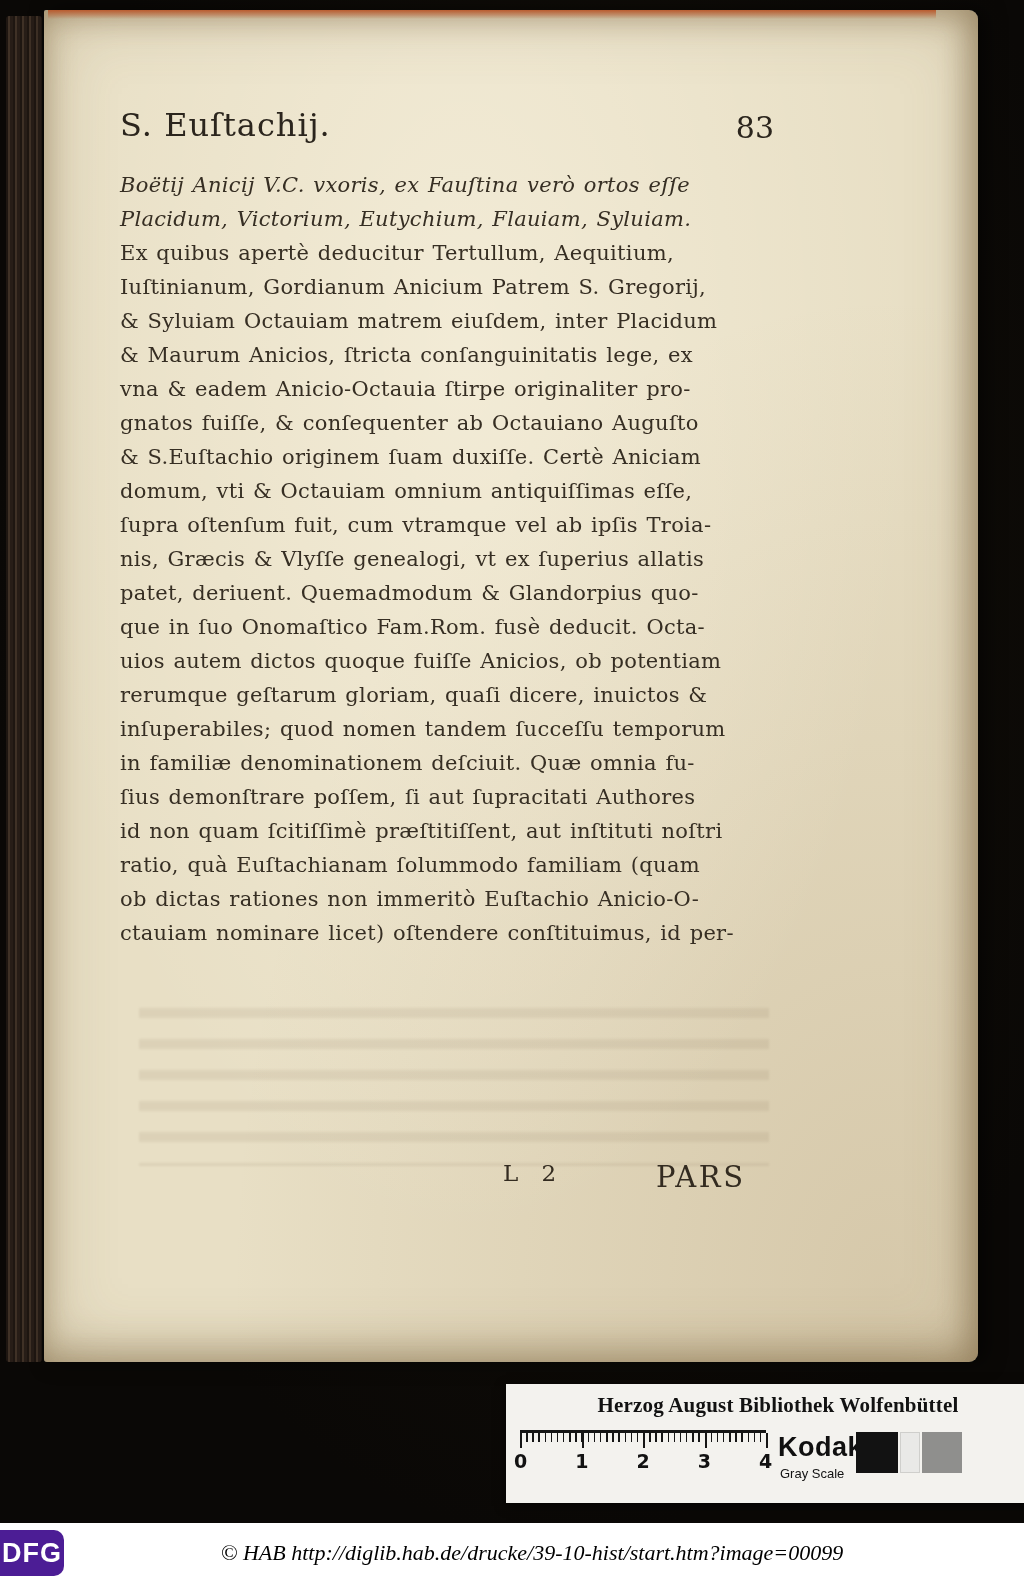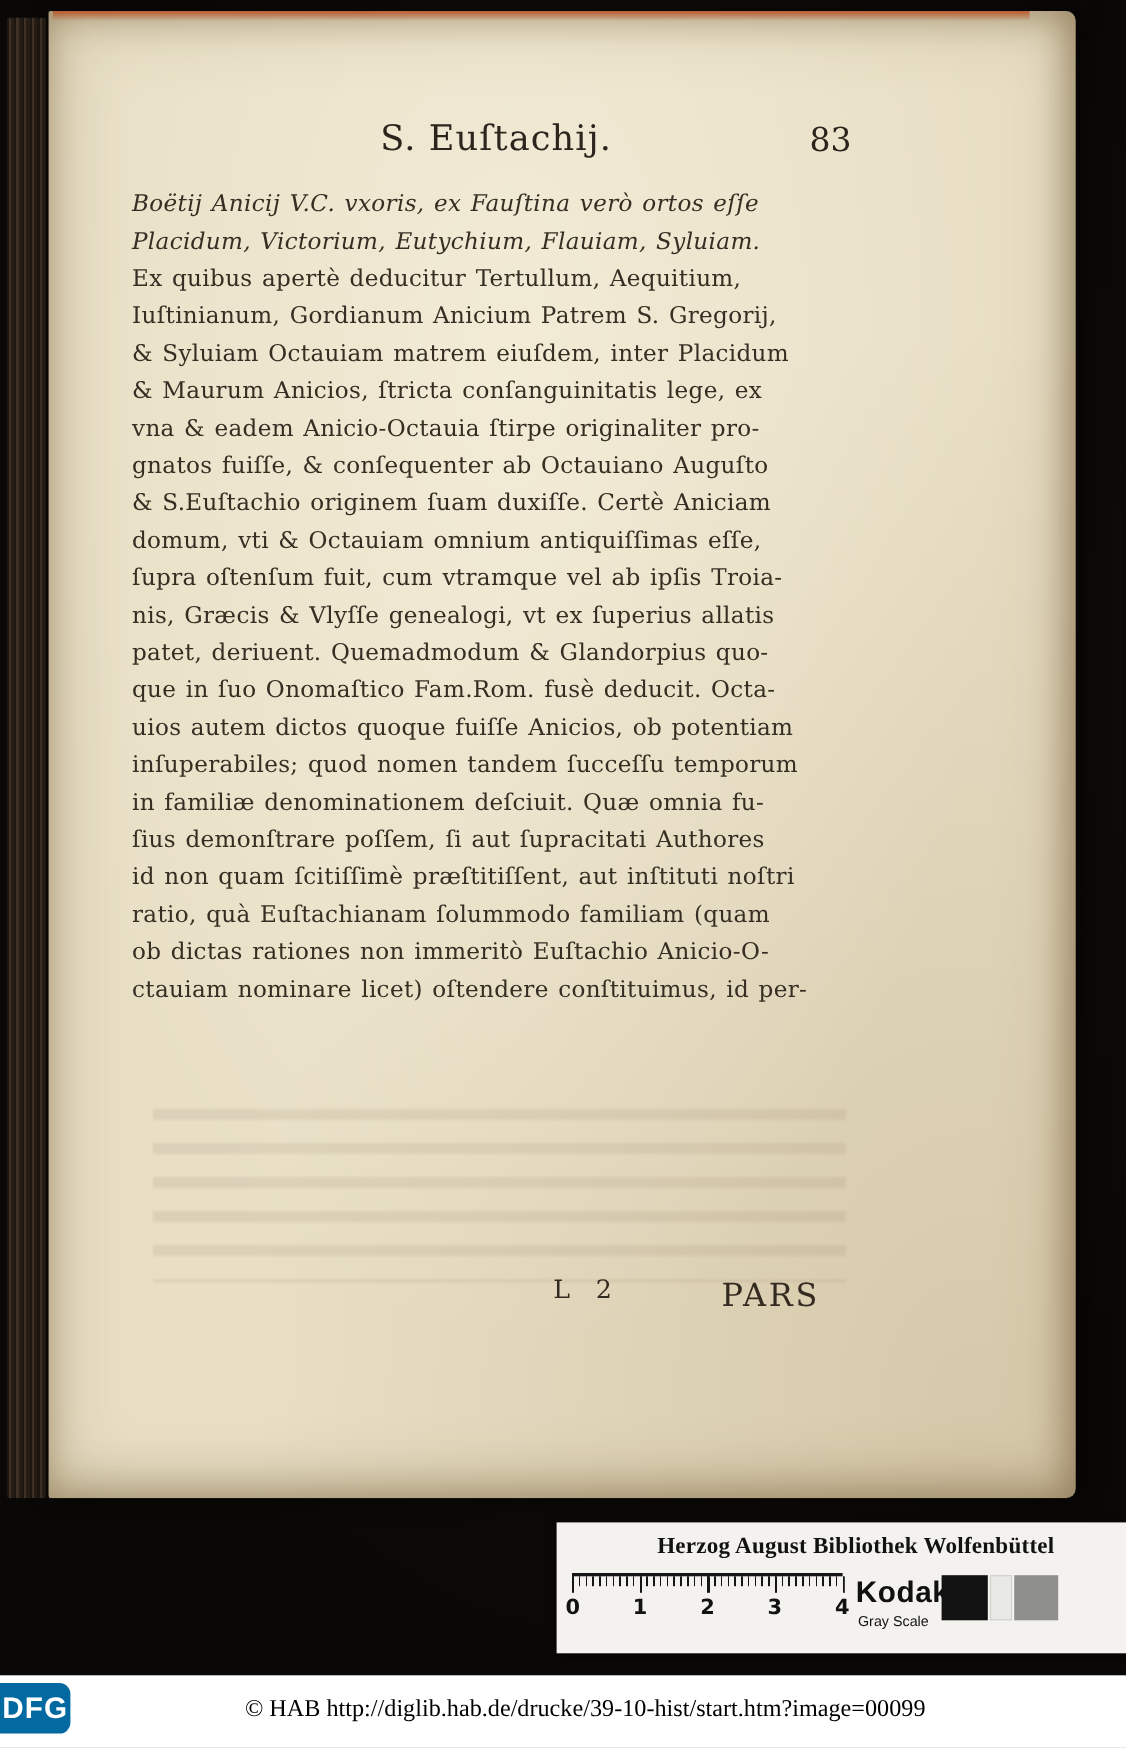--- a/index.html
+++ b/index.html
@@ -37,21 +37,21 @@
       7px 0 20px rgba(0,0,0,.55);
     overflow: hidden;
     color: #352d22;
   }
   .top-dye {
     position: absolute; top: 0; left: 4px; right: 42px; height: 9px;
     background: linear-gradient(180deg, rgba(186,84,38,.9), rgba(186,84,38,0));
   }
 
   .text-block { position: absolute; left: 76px; top: 96px; width: 662px; }
-  .title-row { position: relative; height: 48px; text-align: center; }
+  .title-row { position: relative; height: 48px; }
   .title { font-size: 32px; letter-spacing: 1px; color: #2b251d; }
   .pagenum { position: absolute; right: 8px; top: 4px; font-size: 30px; color: #2b251d; }
   .lines { margin-top: 14px; }
   .line {
     height: 34px; line-height: 34px; font-size: 21px;
     letter-spacing: .3px; word-spacing: 1.6px;
     white-space: nowrap; color: #362e23;
   }
   .line.italic { font-style: italic; }
 
@@ -103,29 +103,29 @@
   }
   .patch { position: absolute; top: 48px; height: 41px; }
   .patch-black { left: 350px; width: 42px; background: #121212; }
   .patch-white { left: 394px; width: 20px; background: #e9e9e7; border: 1px solid #cfcfcc; }
   .patch-gray  { left: 416px; width: 40px; background: #8f8f8d; }
 
   
   .footer-bar { position: absolute; left: 0; top: 1523px; width: 1024px; height: 66px; background: #ffffff; }
   .dfg {
     position: absolute; left: 0; top: 7px; width: 64px; height: 46px;
-    background: #0369a1; color: #ffffff;
+    background: #4c1d95; color: #ffffff;
     display: flex; align-items: center; justify-content: center;
     font-family: "Liberation Sans", sans-serif; font-weight: bold;
     font-size: 27px; letter-spacing: 1px;
     border-radius: 0 10px 10px 0;
   }
   .copyright {
     position: absolute; left: 70px; right: 30px; top: 17px; text-align: center;
-    font-family: "Liberation Serif", serif; font-size: 22px; color: #000000;
+    font-family: "Liberation Serif", serif; font-size: 22px; color: #000000; font-style: italic;
   }
 </style>
 </head>
 <body>
 
 <div class="photo">
   <div class="edge-stack"></div>
 
   <div class="page">
     <div class="top-dye"></div>
@@ -144,20 +144,21 @@
           <div class="line">&amp; Maurum Anicios, ſtricta conſanguinitatis lege, ex</div>
           <div class="line">vna &amp; eadem Anicio-Octauia ſtirpe originaliter pro-</div>
           <div class="line">gnatos fuiſſe, &amp; conſequenter ab Octauiano Auguſto</div>
           <div class="line">&amp; S.Euſtachio originem ſuam duxiſſe. Certè Aniciam</div>
           <div class="line">domum, vti &amp; Octauiam omnium antiquiſſimas eſſe,</div>
           <div class="line">ſupra oſtenſum fuit, cum vtramque vel ab ipſis Troia-</div>
           <div class="line">nis, Græcis &amp; Vlyſſe genealogi, vt ex ſuperius allatis</div>
           <div class="line">patet, deriuent. Quemadmodum &amp; Glandorpius quo-</div>
           <div class="line">que in ſuo Onomaſtico Fam.Rom. fusè deducit. Octa-</div>
           <div class="line">uios autem dictos quoque fuiſſe Anicios, ob potentiam</div>
+          <div class="line">rerumque geſtarum gloriam, quaſi dicere, inuictos &amp;</div>
           <div class="line">inſuperabiles; quod nomen tandem ſucceſſu temporum</div>
           <div class="line">in familiæ denominationem deſciuit. Quæ omnia fu-</div>
           <div class="line">ſius demonſtrare poſſem, ſi aut ſupracitati Authores</div>
           <div class="line">id non quam ſcitiſſimè præſtitiſſent, aut inſtituti noſtri</div>
           <div class="line">ratio, quà Euſtachianam ſolummodo familiam (quam</div>
           <div class="line">ob dictas rationes non immeritò Euſtachio Anicio-O-</div>
           <div class="line">ctauiam nominare licet) oſtendere conſtituimus, id per-</div>
         </div>
     </div>
 

